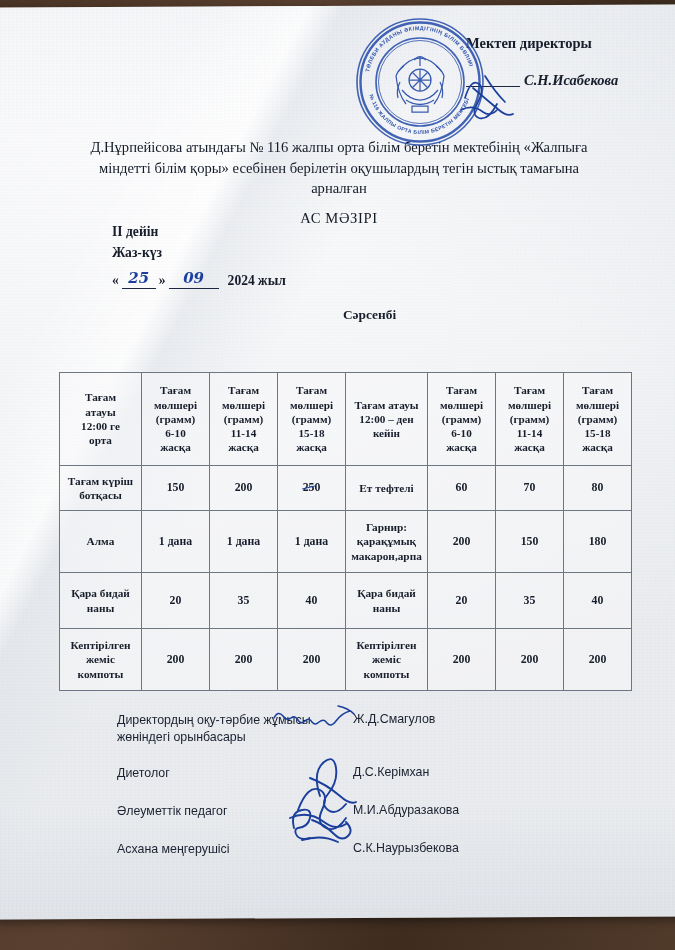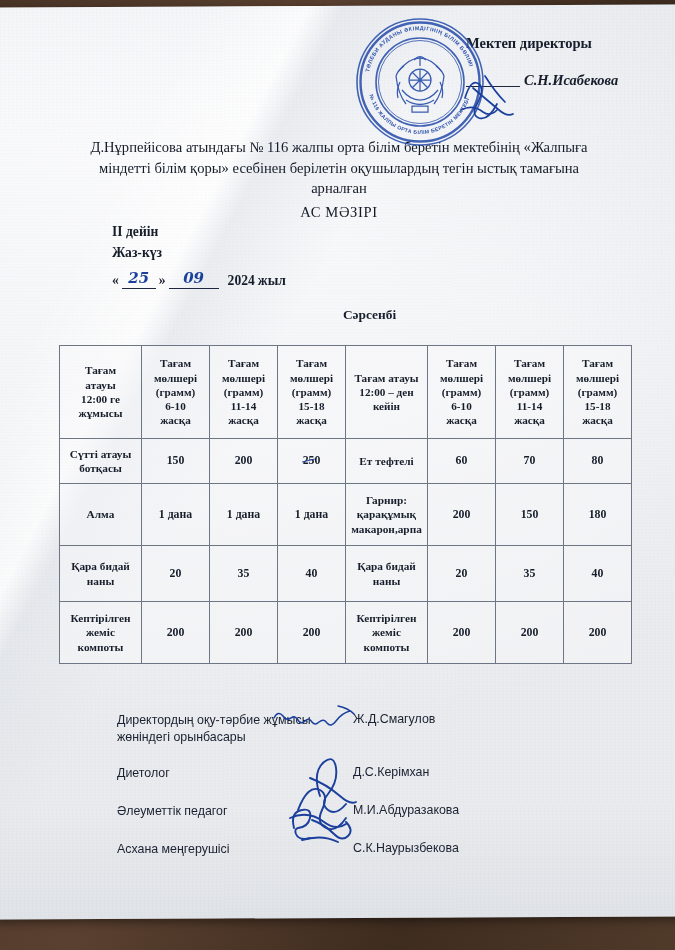--- a/index.html
+++ b/index.html
@@ -132,21 +132,21 @@
     top: 137px;
     width: 506px;
     text-align: center;
     font-weight: normal;
     font-size: 14.6px;
     line-height: 1.42;
     color: #141b28;
   }
   #heading .doc-kind {
     display: block;
-    margin-top: 3px;
+    margin-top: 9px;
     letter-spacing: 0.6px;
   }
 
   
   #meta {
     position: absolute;
     left: 112px;
     top: 222px;
     font-weight: bold;
     font-size: 13.6px;
@@ -187,21 +187,21 @@
     font-size: 13.4px;
     color: #18202e;
     padding-left: 64px;
     box-sizing: border-box;
   }
 
   
   #menu-table {
     position: absolute;
     left: 59px;
-    top: 345px;
+    top: 372px;
     width: 563px;
     border-collapse: collapse;
     table-layout: fixed;
     background: rgba(247,248,250,0.55);
     padding-left: 40px;
   }
   #menu-table th,
   #menu-table td {
     border: 1.1px solid #6d7684;
     text-align: center;
@@ -371,21 +371,21 @@
           <col class="c-amt">
           <col class="c-amt">
           <col class="c-amt">
       </colgroup>
       <thead>
         <tr>
           <th>
             <span>Тағам</span><br>
             <span>атауы</span><br>
             <span>12:00 ге</span><br>
-            <span>жұмысы</span>
+            <span>орта</span>
           </th>
           <th>
             <span>Тағам</span><br>
             <span>мөлшері</span><br>
             <span>(грамм)</span><br>
             <span>6-10</span><br>
             <span>жасқа</span>
           </th>
           <th>
             <span>Тағам</span><br>
@@ -425,21 +425,21 @@
             <span>мөлшері</span><br>
             <span>(грамм)</span><br>
             <span>15-18</span><br>
             <span>жасқа</span>
           </th>
         </tr>
       </thead>
       <tbody>
         <tr>
           <td class="dish">
-            <span>Сүтті атауы</span><br>
+            <span>Тағам күріш</span><br>
             <span>ботқасы</span>
           </td>
           <td>150</td>
           <td>200</td>
           <td>
             <span class="corrected">
               <span class="strike"></span>
               <span>250</span>
             </span>
           </td>

